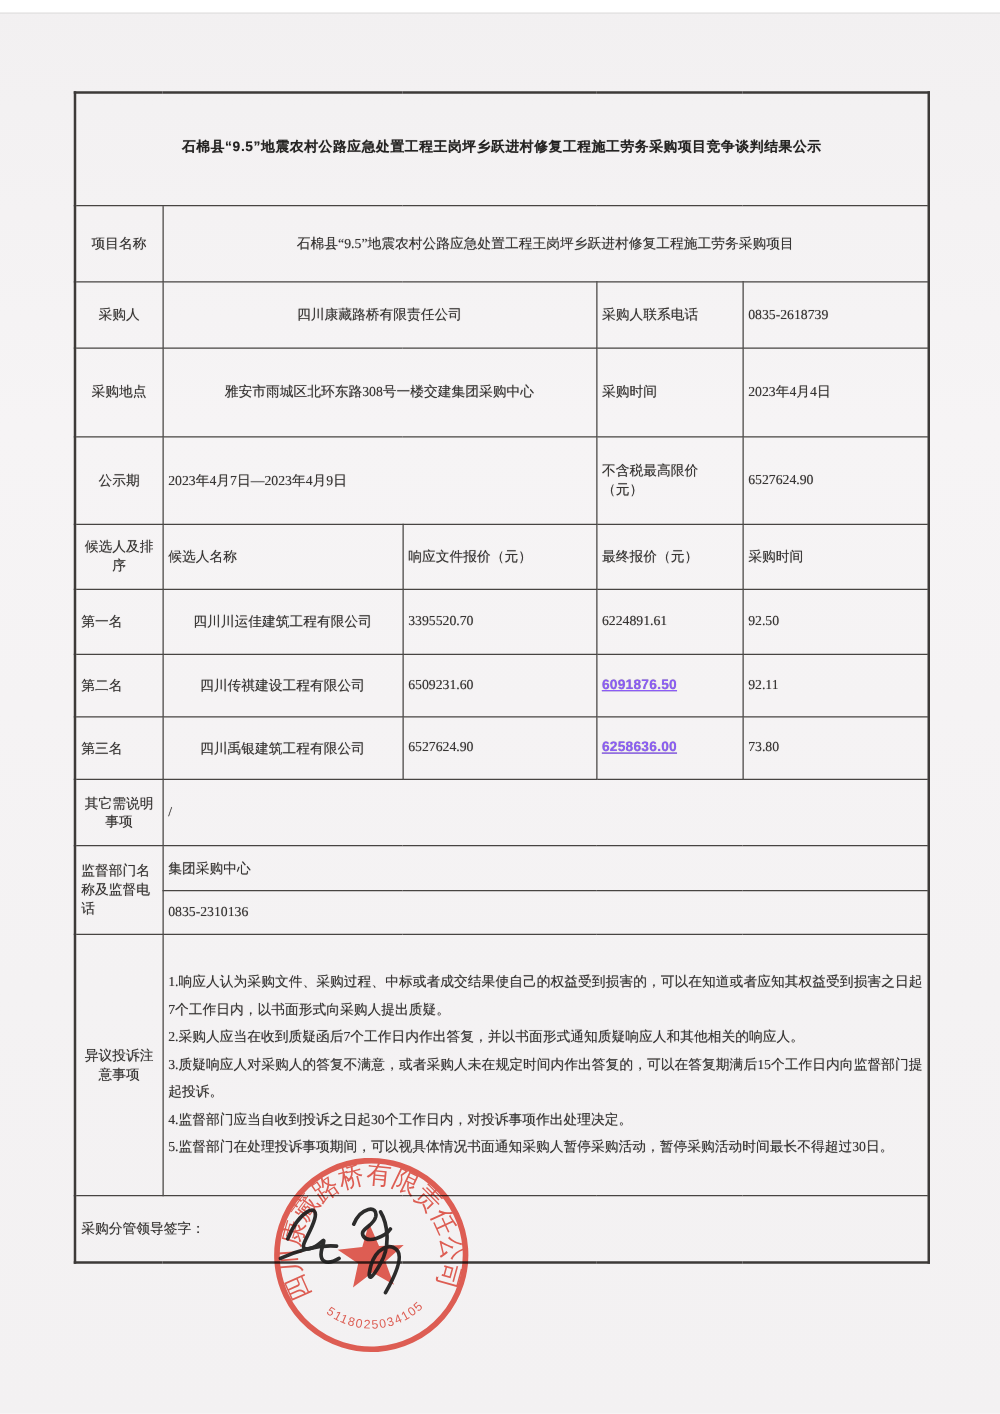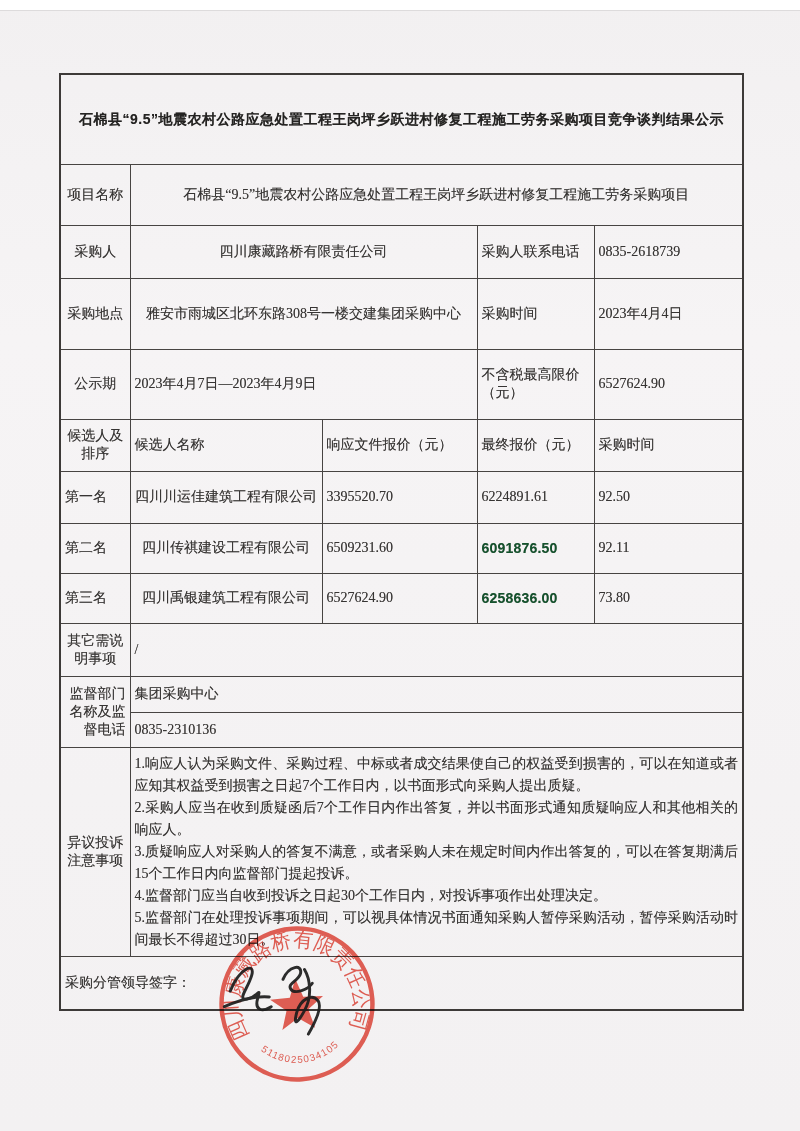--- a/index.html
+++ b/index.html
@@ -4,33 +4,33 @@
 <style>
   html,body{margin:0;padding:0;}
   body{width:800px;height:1131px;position:relative;overflow:hidden;
        background:linear-gradient(180deg,#f2f0f1 0%,#f6f4f5 30%,#f4f2f3 70%,#f3f1f2 100%);
        font-family:"Liberation Serif","DejaVu Serif",serif;}
   .scan-top{position:absolute;top:0;left:0;right:0;height:10px;background:#ffffff;
             border-bottom:1px solid #dddbdc;}
   table.doc{position:absolute;left:59px;top:73px;width:683px;
             border-collapse:collapse;table-layout:fixed;
             color:#363433;}
-  table.doc td{border:1.5px solid #474442;padding:2px 4px;font-size:14px;
+  table.doc td{border:1.5px solid #474442;padding:2px 4px;font-size:11px;
                overflow:hidden;vertical-align:middle;
                text-shadow:0 0 .6px rgba(70,65,62,.55);}
   table.doc{border:2px solid #3d3a38;}
   td.title{font-family:"Liberation Sans","DejaVu Sans",sans-serif;font-weight:700;
            font-size:21px;line-height:1.62;text-align:center;color:#242322;
            letter-spacing:.5px;padding:6px 14px;}
   .lbl{text-align:center;padding:2px 3px;}
-  .lbl-c{text-align:right;padding:2px 2px;margin-top:32px;}
+  .lbl-c{text-align:left;padding:2px 2px;margin-top:32px;}
   .c{text-align:left;}
   .l{text-align:center;}
   .edited{font-family:"Liberation Sans","DejaVu Sans",sans-serif;font-weight:700;
-          font-size:14.5px;color:#14532d;text-shadow:none;letter-spacing:.2px;}
+          font-size:14.5px;color:#8b5cf6;text-shadow:none;letter-spacing:.2px;text-decoration:underline;}
   .complaint-cell{padding:4px 8px 4px 8px;vertical-align:middle;}
   .complaint-item{line-height:22px;text-align:justify;}
   .sig-cell{padding-left:8px;}
   
   .seal{position:absolute;left:215px;top:922px;width:164px;height:164px;
         color:#e23a2c;opacity:.8;mix-blend-mode:multiply;transform:rotate(-4deg);
         font-family:"Liberation Sans","DejaVu Sans",sans-serif;}
   .signature{position:absolute;left:218px;top:950px;width:128px;height:88px;opacity:.92;}
 </style>
 </head>

